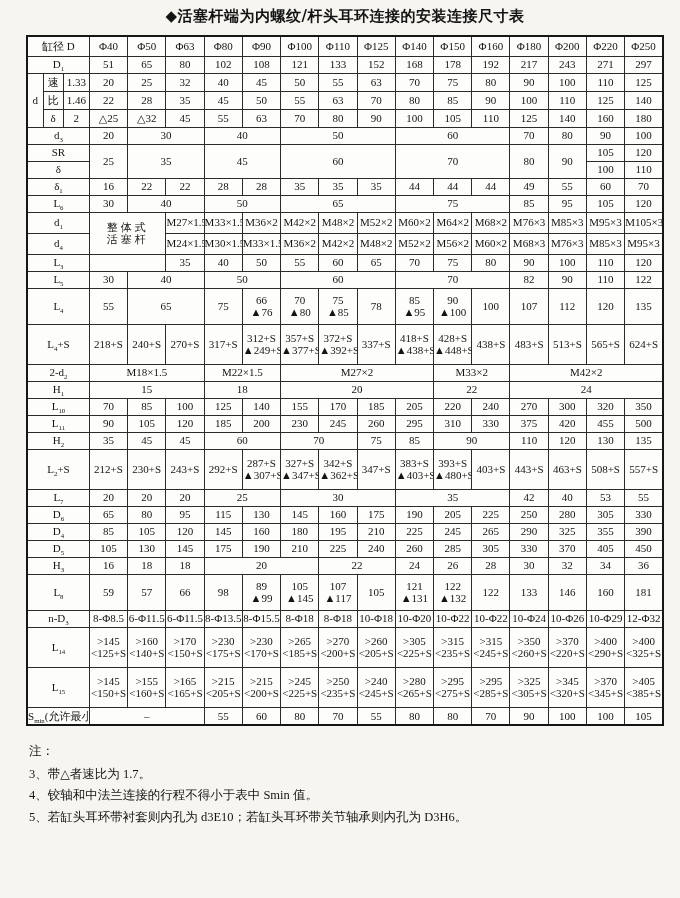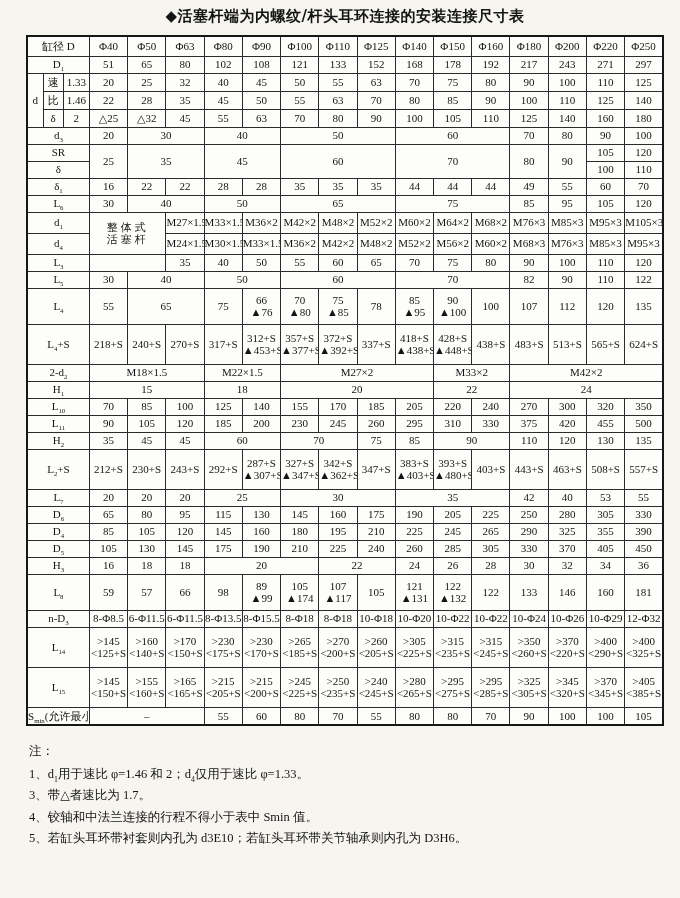--- a/index.html
+++ b/index.html
@@ -721,21 +721,21 @@
             <span class="ln">240+S</span>
           </td>
           <td class="val sm2">
             <span class="ln">270+S</span>
           </td>
           <td class="val sm2">
             <span class="ln">317+S</span>
           </td>
           <td class="val sm2">
             <span class="ln">312+S</span>
-            <span class="ln">▲453+S</span>
+            <span class="ln">▲249+S</span>
           </td>
           <td class="val sm2">
             <span class="ln">357+S</span>
             <span class="ln">▲377+S</span>
           </td>
           <td class="val sm2">
             <span class="ln">372+S</span>
             <span class="ln">▲392+S</span>
           </td>
           <td class="val sm2">
@@ -1242,21 +1242,21 @@
           </td>
           <td class="val">
             <span class="ln">98</span>
           </td>
           <td class="val">
             <span class="ln">89</span>
             <span class="ln">▲99</span>
           </td>
           <td class="val">
             <span class="ln">105</span>
-            <span class="ln">▲174</span>
+            <span class="ln">▲145</span>
           </td>
           <td class="val">
             <span class="ln">107</span>
             <span class="ln">▲117</span>
           </td>
           <td class="val">
             <span class="ln">105</span>
           </td>
           <td class="val">
             <span class="ln">121</span>
@@ -1505,23 +1505,20 @@
           <td class="val">
             <span class="ln">105</span>
           </td>
         </tr>
       </tbody>
   </table>
 
   <div class="notes">
     <div class="note-heading">注：</div>
     <div id="notes-list">
-        <div class="note-item">
-          <span class="ln">1、d<sub>1</sub>用于速比 φ=1.46 和 2；d<sub>4</sub>仅用于速比 φ=1.33。</span>
-        </div>
         <div class="note-item">
           <span class="ln">3、带△者速比为 1.7。</span>
         </div>
         <div class="note-item">
           <span class="ln">4、铰轴和中法兰连接的行程不得小于表中 Smin 值。</span>
         </div>
         <div class="note-item">
           <span class="ln">5、若缸头耳环带衬套则内孔为 d3E10；若缸头耳环带关节轴承则内孔为 D3H6。</span>
         </div>
       </div>

